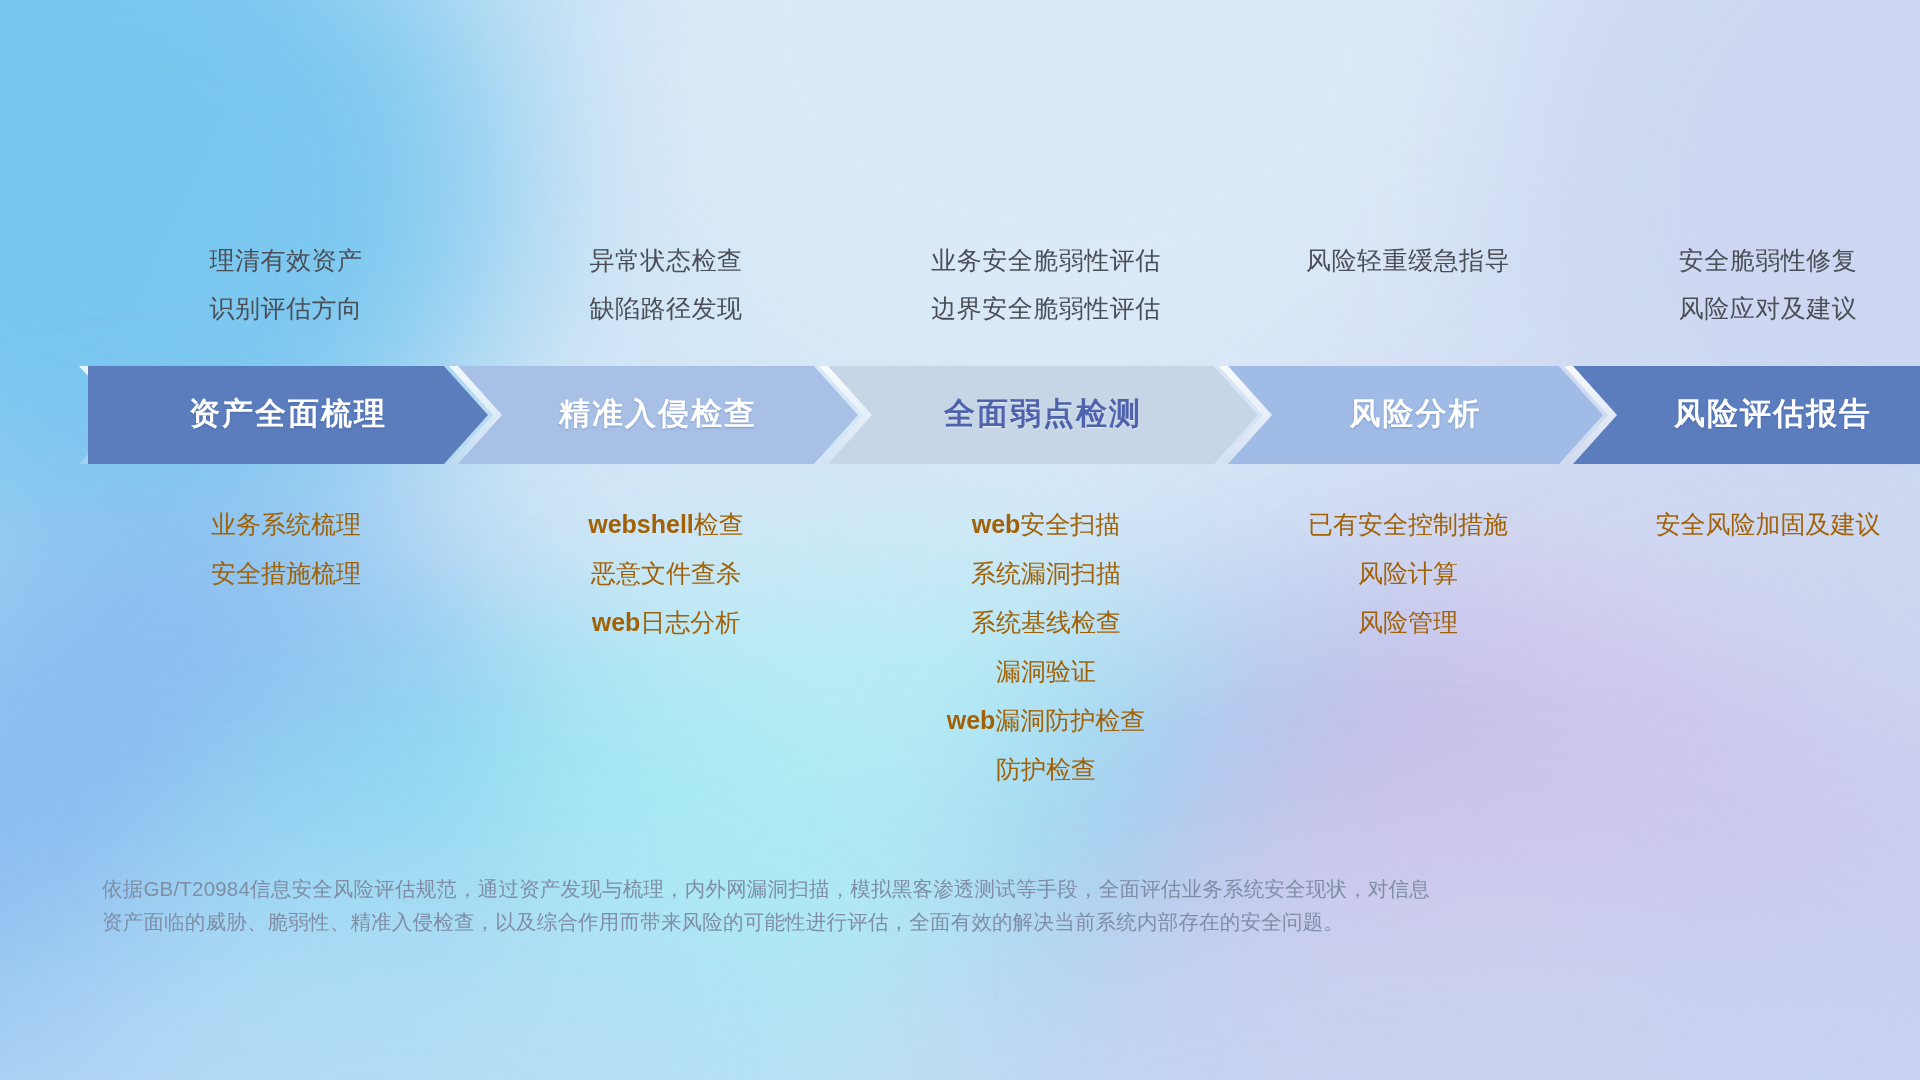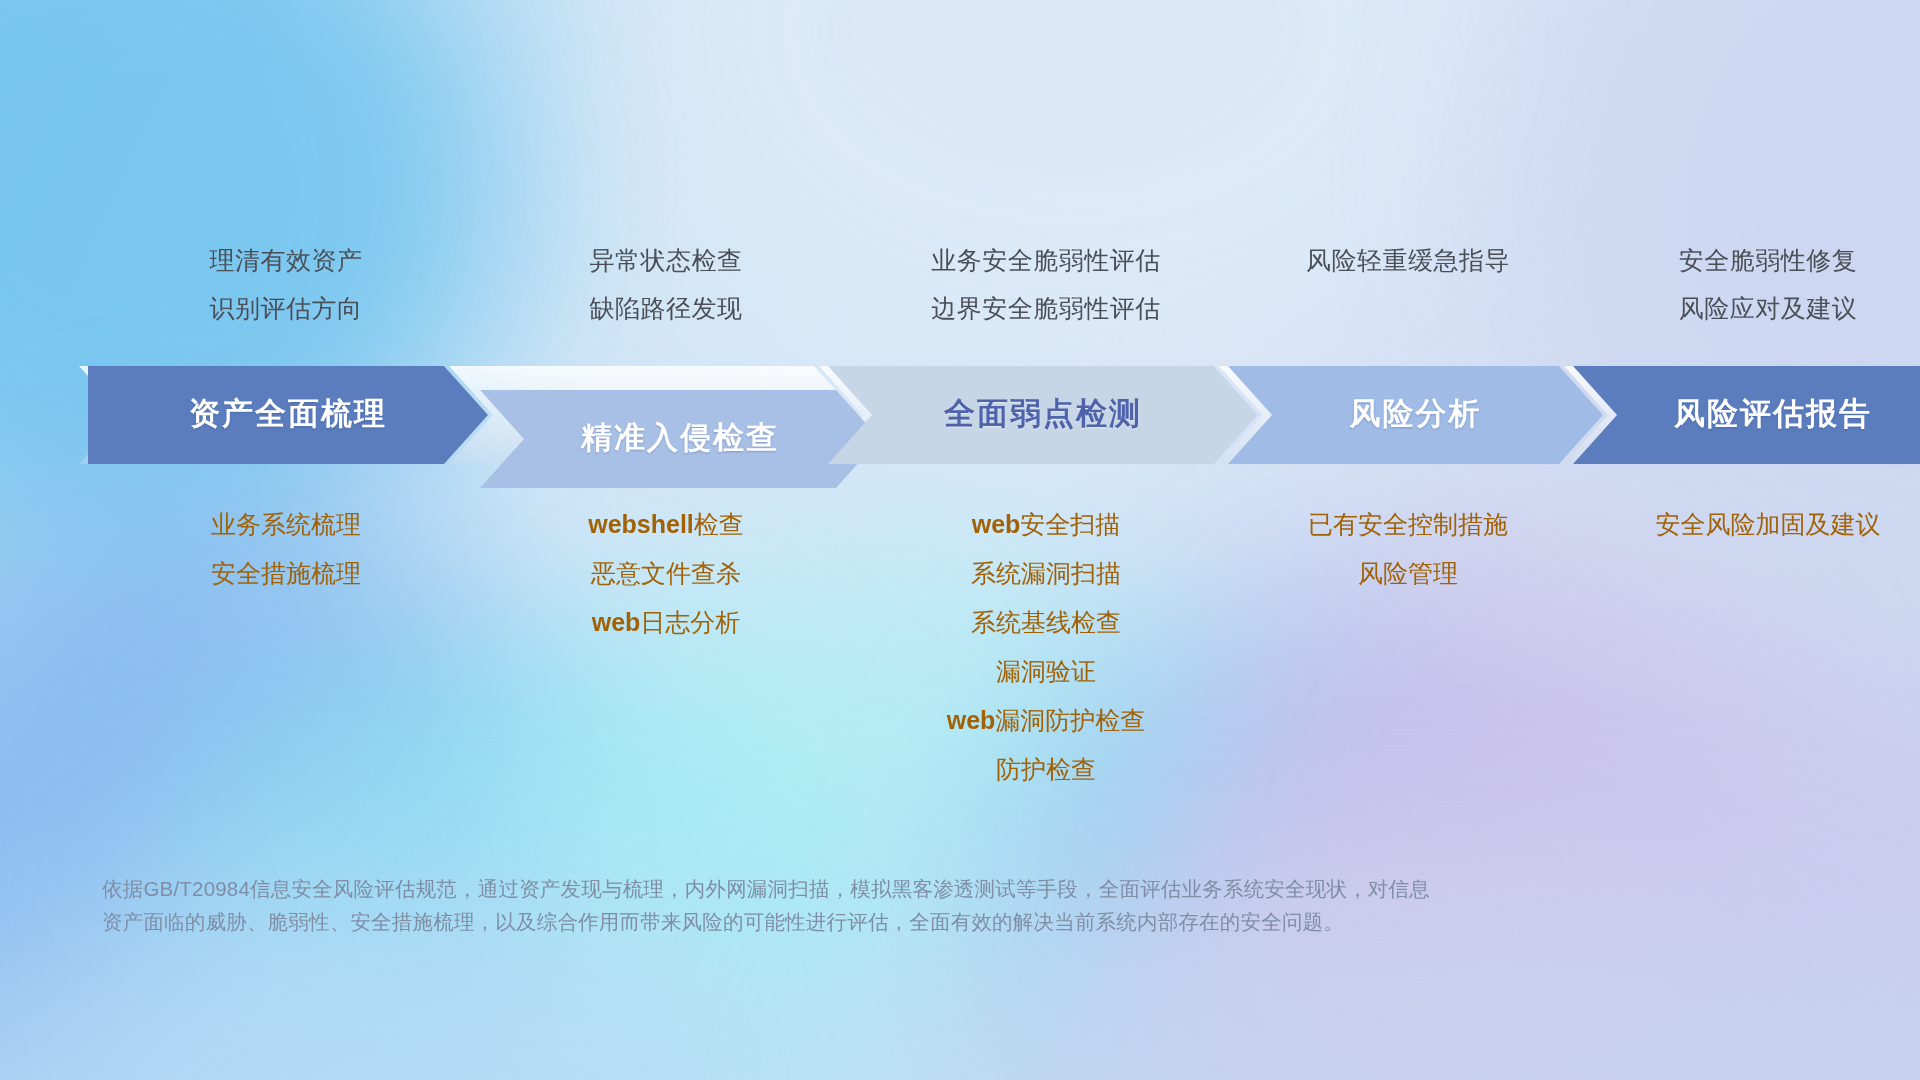--- a/index.html
+++ b/index.html
@@ -111,21 +111,21 @@
         <div>风险应对及建议</div>
       </div>
     </div>
 
   <div id="band">
       <div class="edge" style="left: -9px; width: 409px;"></div>
       <div class="arrow first" style="left: 0px; width: 400px; background: linear-gradient(rgb(91, 124, 189) 0%, rgb(91, 124, 189) 55%, rgb(91, 124, 189) 100%); z-index: 10;">
         <span class="lbl light">资产全面梳理</span>
       </div>
       <div class="edge" style="left: 361px; width: 409px;"></div>
-      <div class="arrow" style="left: 392px; width: 400px; background: linear-gradient(rgb(168, 192, 230) 0%, rgb(168, 192, 230) 55%, rgb(168, 192, 230) 100%); z-index: 11; margin-top: 24px;">
+      <div class="arrow" style="left: 370px; width: 400px; background: linear-gradient(rgb(168, 192, 230) 0%, rgb(168, 192, 230) 55%, rgb(168, 192, 230) 100%); z-index: 11;">
         <span class="lbl light">精准入侵检查</span>
       </div>
       <div class="edge" style="left: 731px; width: 439px;"></div>
       <div class="arrow" style="left: 740px; width: 430px; background: linear-gradient(rgb(199, 214, 230) 0%, rgb(199, 214, 230) 55%, rgb(199, 214, 230) 100%); z-index: 12;">
         <span class="lbl blue">全面弱点检测</span>
       </div>
       <div class="edge" style="left: 1131px; width: 384px;"></div>
       <div class="arrow" style="left: 1140px; width: 375px; background: linear-gradient(rgb(159, 187, 230) 0%, rgb(159, 187, 230) 55%, rgb(159, 187, 230) 100%); z-index: 13;">
         <span class="lbl light">风险分析</span>
       </div>
@@ -148,25 +148,26 @@
       <div class="botcol" style="left: 796px; width: 500px;">
         <div><b>web</b>安全扫描</div>
         <div>系统漏洞扫描</div>
         <div>系统基线检查</div>
         <div>漏洞验证</div>
         <div><b>web</b>漏洞防护检查</div>
         <div>防护检查</div>
       </div>
       <div class="botcol" style="left: 1158px; width: 500px;">
         <div>已有安全控制措施</div>
+        <div>风险计算</div>
         <div>风险管理</div>
       </div>
       <div class="botcol" style="left: 1518px; width: 500px;">
         <div>安全风险加固及建议</div>
       </div>
     </div>
 
   <div id="footer">
     <div>依据GB/T20984信息安全风险评估规范，通过资产发现与梳理，内外网漏洞扫描，模拟黑客渗透测试等手段，全面评估业务系统安全现状，对信息</div>
-    <div>资产面临的威胁、脆弱性、安全措施梳理，以及综合作用而带来风险的可能性进行评估，全面有效的解决当前系统内部存在的安全问题。</div>
+    <div>资产面临的威胁、脆弱性、精准入侵检查，以及综合作用而带来风险的可能性进行评估，全面有效的解决当前系统内部存在的安全问题。</div>
   </div>
 
 </div>
 
 </body></html>

